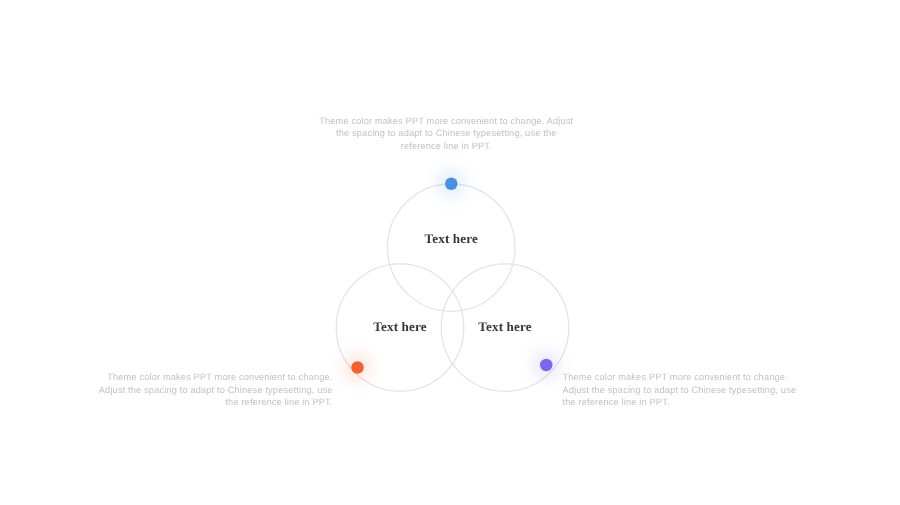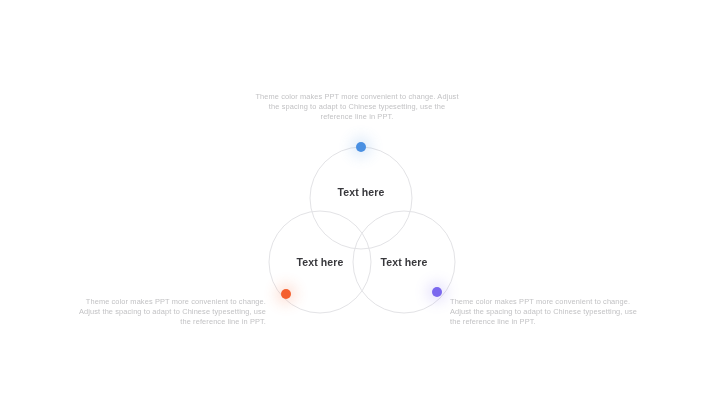--- a/index.html
+++ b/index.html
@@ -50,20 +50,21 @@
     text-align: left;
   }
 
   
   .venn {
     position: absolute;
     left: 258px;
     top: 140px;
     width: 204px;
     height: 190px;
+    font-family: Liberation Serif, serif;
   }
   .venn svg {
     display: block;
     width: 204px;
     height: 190px;
     overflow: visible;
   }
 
   .circle-label {
     position: absolute;

